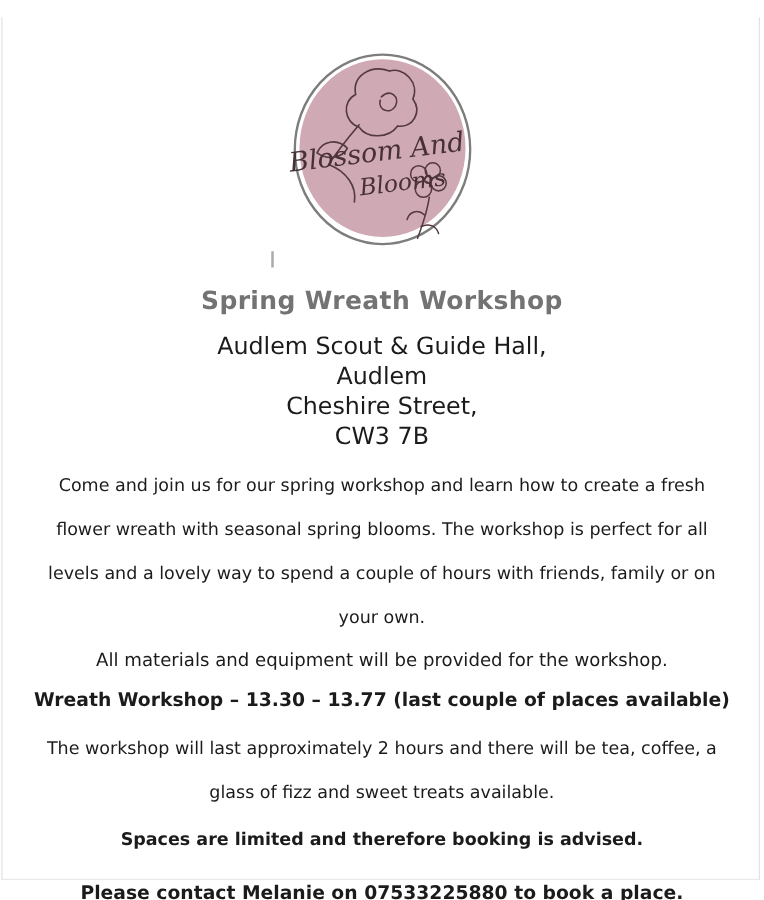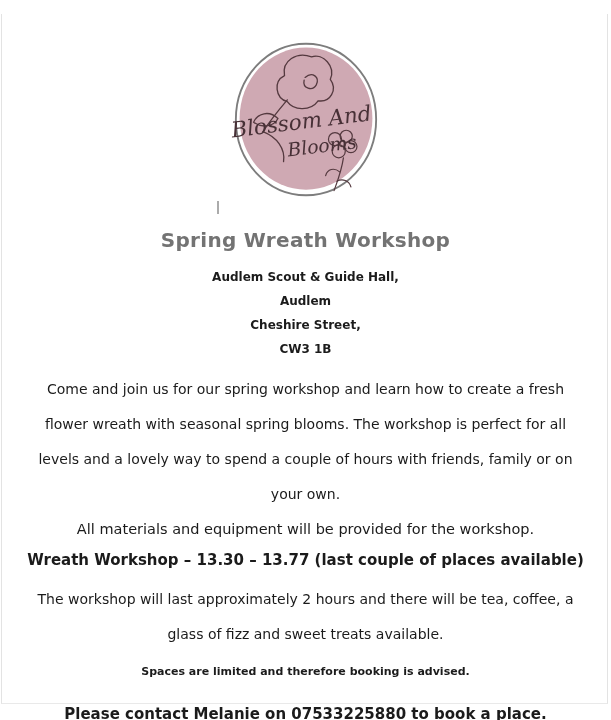--- a/index.html
+++ b/index.html
@@ -29,42 +29,42 @@
     background:#8f8f8f; opacity:.75;
   }
   .title {
     margin-top:28px;
     font-size:20px; line-height:27px;
     font-weight:700; letter-spacing:.3px;
     color:#737373;
   }
   .address {
     margin-top:11px;
-    font-size:12px; line-height:24px;font-weight:bold;
+    font-size:19px; line-height:24px;
   }
   .date-line {
     margin-top:8px;
     font-size:15px; line-height:19px;
     font-weight:700;
   }
   .date-line sup { font-size:9px; }
   .para {
     margin:11px auto 0;
     width:556px;
     font-size:14px; line-height:35px;
   }
   .materials { margin-top:8px; font-size:14.5px; line-height:19px; }
   .schedule {
     margin-top:11px;
     font-size:15px; line-height:20px; font-weight:700;
   }
   .duration { margin-top:12px; }
   .booking {
     margin-top:10px;
-    font-size:11px; line-height:20px; font-weight:700;
+    font-size:14px; line-height:20px; font-weight:700;
   }
   .contact {
     margin-top:22px;
     font-size:15px; line-height:20px; font-weight:700;
   }
   .logo-script {
     font-family:"DejaVu Serif", serif;
     font-style:italic;
   }
 </style>
@@ -101,21 +101,21 @@
         <text class="logo-script" x="98" y="120" text-anchor="middle" font-size="20" fill="#473036" transform="rotate(-7 98 120)">Blooms</text>
       </svg>
     </div>
 
     <div class="title">Spring Wreath Workshop</div>
 
     <div class="address">
       <div>Audlem Scout &amp; Guide Hall,</div>
       <div>Audlem</div>
       <div>Cheshire Street,</div>
-      <div>CW3 1B</div>
+      <div>CW3 7B</div>
     </div>
 
 
     <div class="para">Come and join us for our spring workshop and learn how to create a fresh flower wreath with seasonal spring blooms.  The workshop is perfect for all levels and a lovely way to spend a couple of hours with friends, family or on your own.</div>
 
     <div class="materials">All materials and equipment will be provided for the workshop.</div>
 
     <div class="schedule">Wreath Workshop – 13.30 – 13.77 (last couple of places available)</div>
 
     <div class="para duration">The workshop will last approximately 2 hours and there will be tea, coffee, a glass of fizz and sweet treats available.</div>

